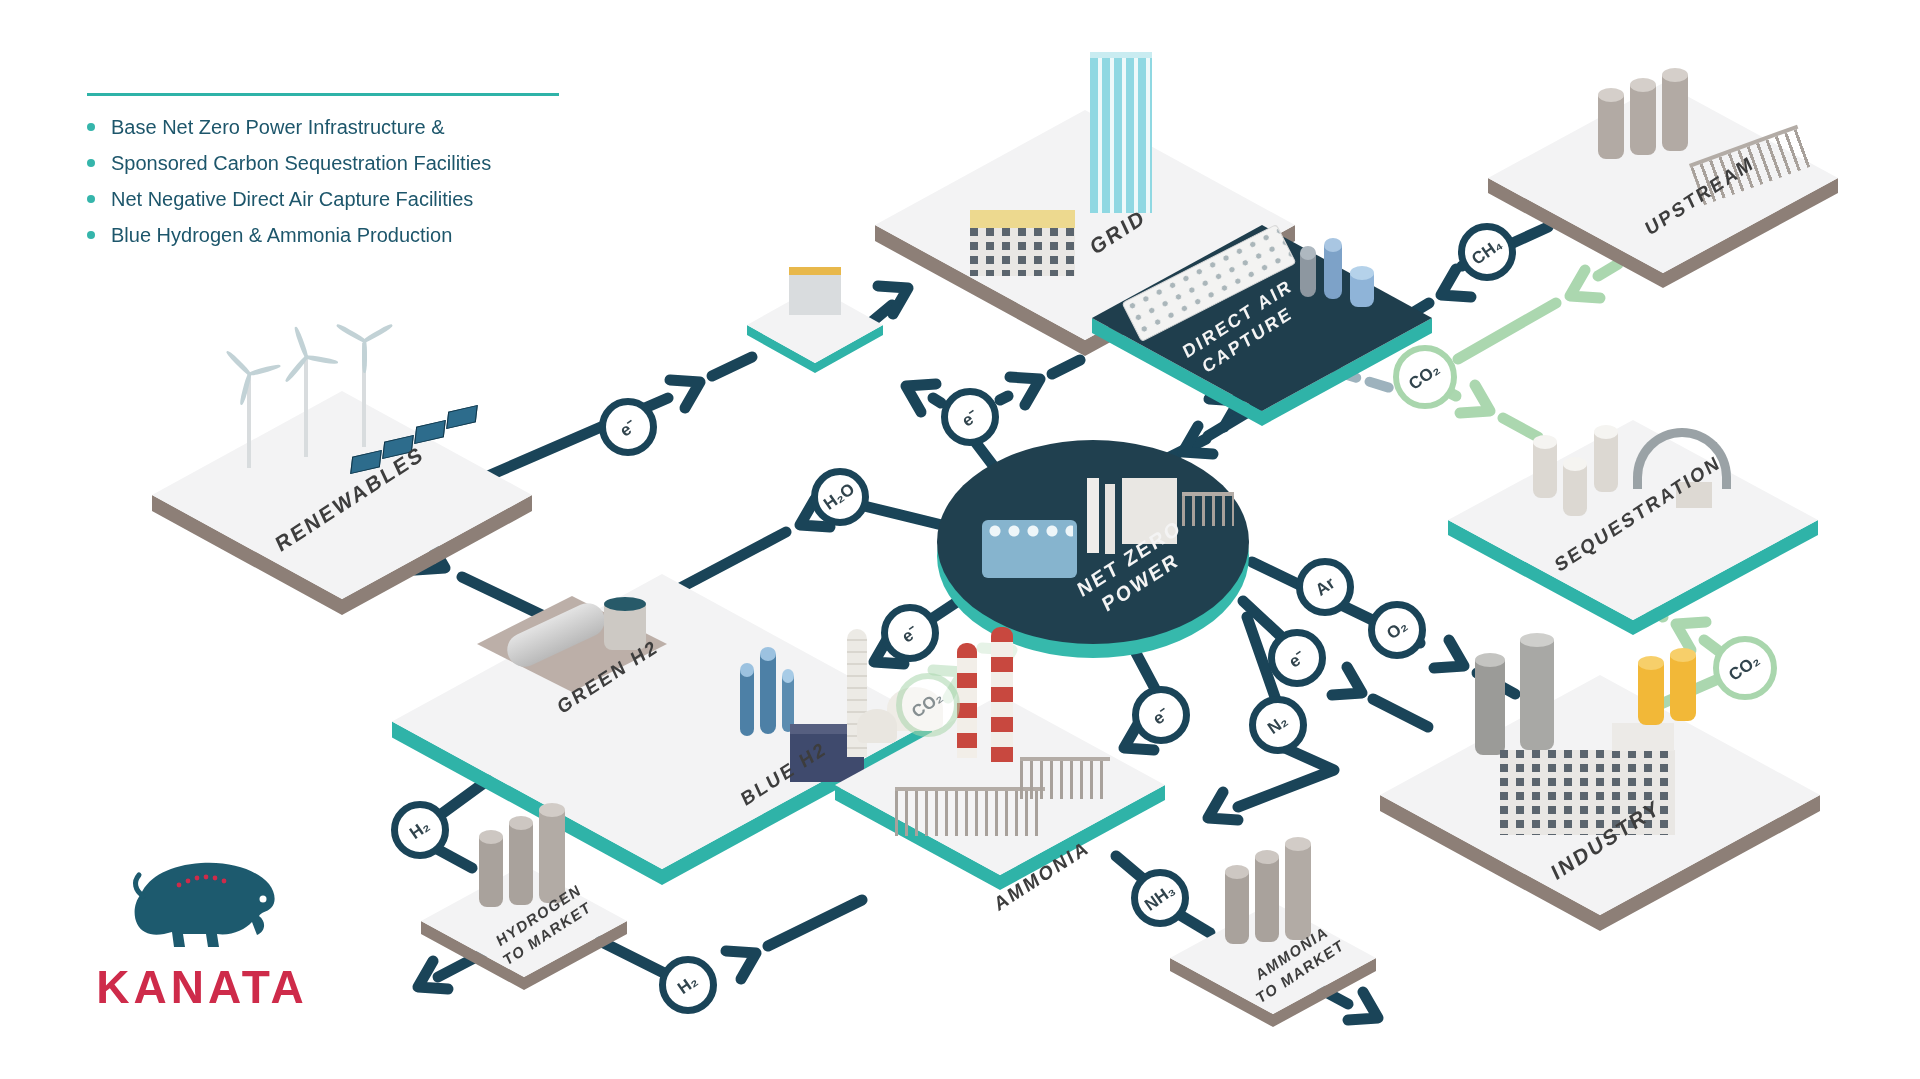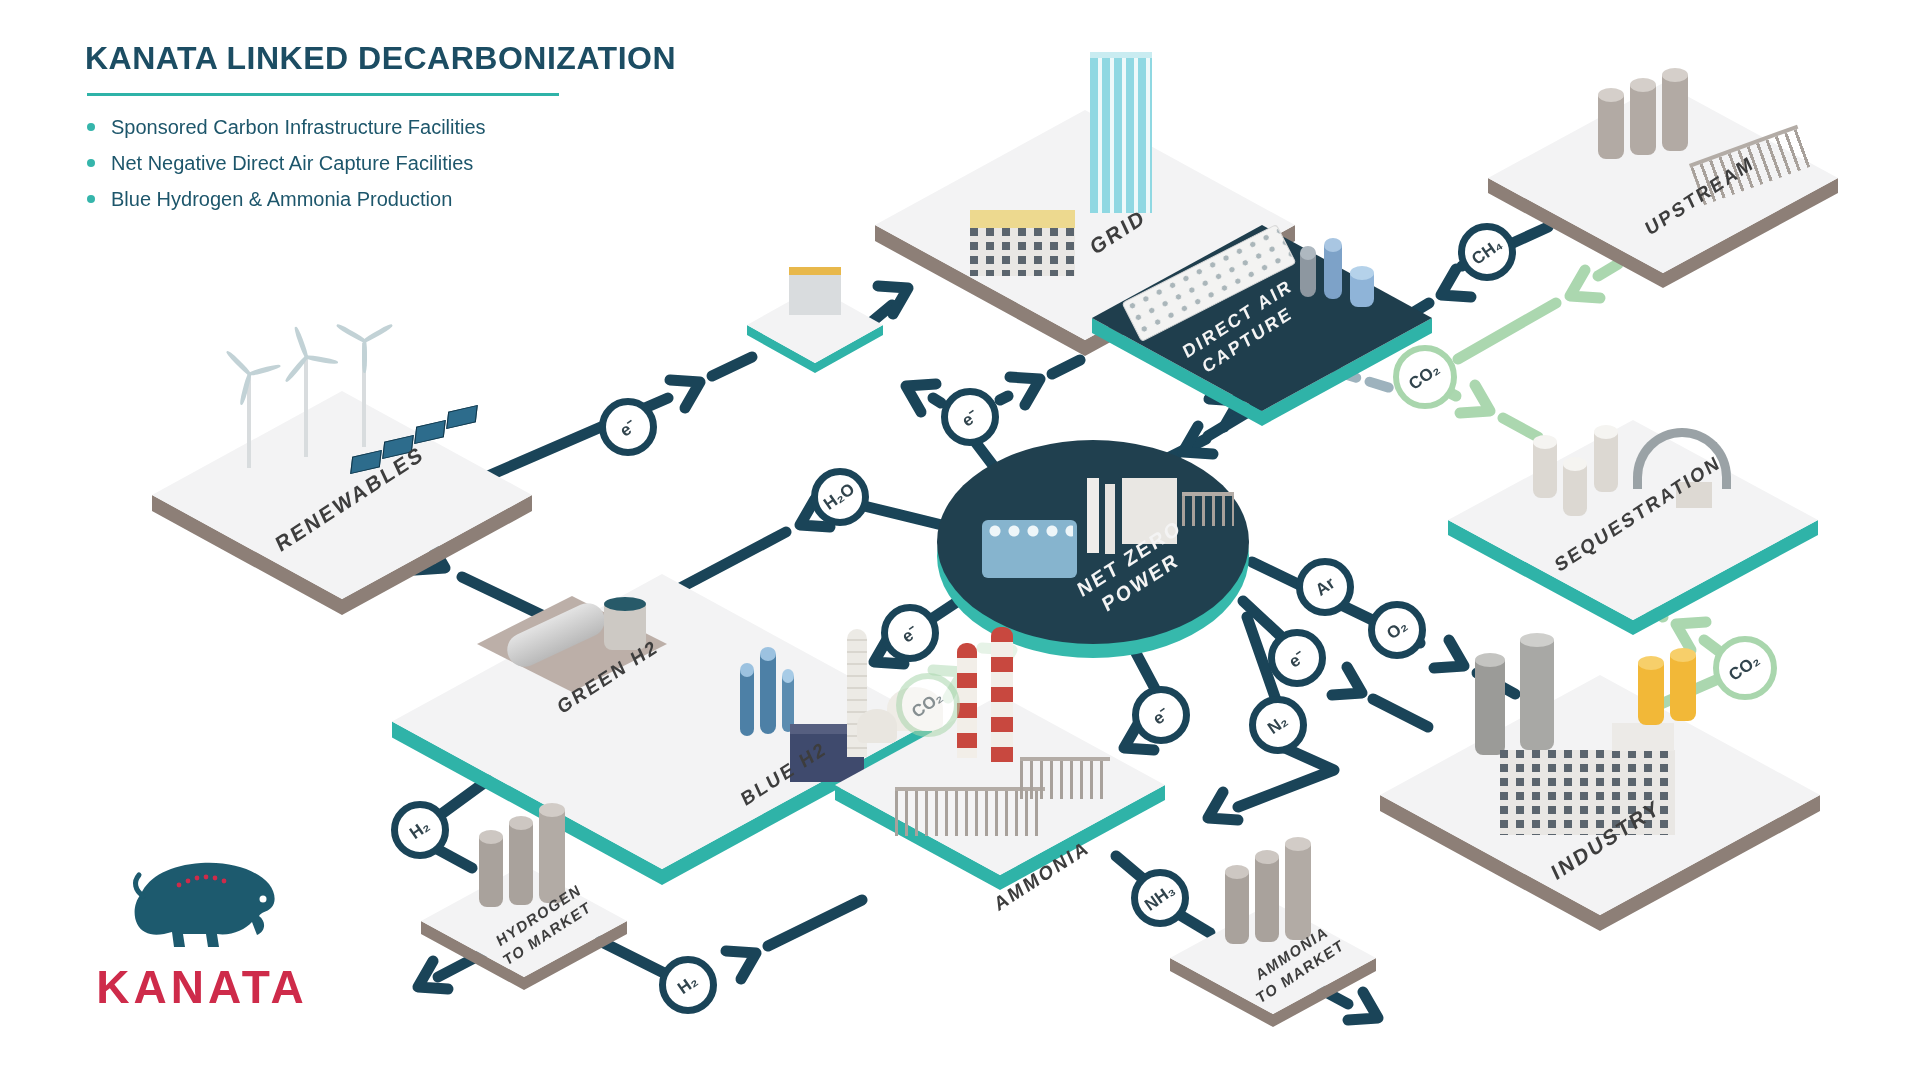--- a/index.html
+++ b/index.html
@@ -331,25 +331,26 @@
   <div class="plabel" style="left:608px;top:677px;font-size:19px;">GREEN H2</div>
   <div class="plabel" style="left:784px;top:774px;font-size:19px;">BLUE H2</div>
   <div class="plabel light wrap" style="left:1135px;top:570px;font-size:20px;width:135px;">NET ZERO POWER</div>
   <div class="plabel" style="left:1606px;top:840px;font-size:21px;">INDUSTRY</div>
   <div class="plabel" style="left:1042px;top:876px;font-size:19px;">AMMONIA</div>
   <div class="plabel wrap" style="left:543px;top:924px;font-size:15px;width:105px;letter-spacing:1.5px;">HYDROGEN TO MARKET</div>
   <div class="plabel wrap" style="left:1296px;top:962px;font-size:15px;width:105px;letter-spacing:1.5px;">AMMONIA TO MARKET</div>
 
   <div class="hdr">
     <h1>
-      <span>KANATA LINKED DECARBONIZATION</span><br>
+      <br>
     </h1>
     <div class="rule"></div>
     <ul class="bl">
-      <li>Sponsored Carbon Infrastructure Facilities</li>
+      <li>Base Net Zero Power Infrastructure &amp;</li>
+      <li>Sponsored Carbon Sequestration Facilities</li>
       <li>Net Negative Direct Air Capture Facilities</li>
       <li>Blue Hydrogen &amp; Ammonia Production</li>
     </ul>
   </div>
 
   <div class="logo">
     <svg width="180" height="100" viewBox="0 0 170 100">
       <path fill="#1D5A6E" d="M28,80 C16,74 14,54 24,42 C32,24 54,13 84,11 C114,9 140,18 152,32 C158,40 160,50 154,56 C150,60 144,60 142,64 C150,70 148,80 140,83 L135,70 C128,78 114,84 100,82 L102,95 L91,95 L89,82 L66,82 L68,95 L57,95 L55,80 C45,83 35,84 28,80 Z"></path>
       <path fill="none" stroke="#1D5A6E" stroke-width="5" stroke-linecap="round" d="M26,44 C18,38 16,30 22,23"></path>
       <circle cx="146" cy="47" r="3.5" fill="#fff"></circle>

